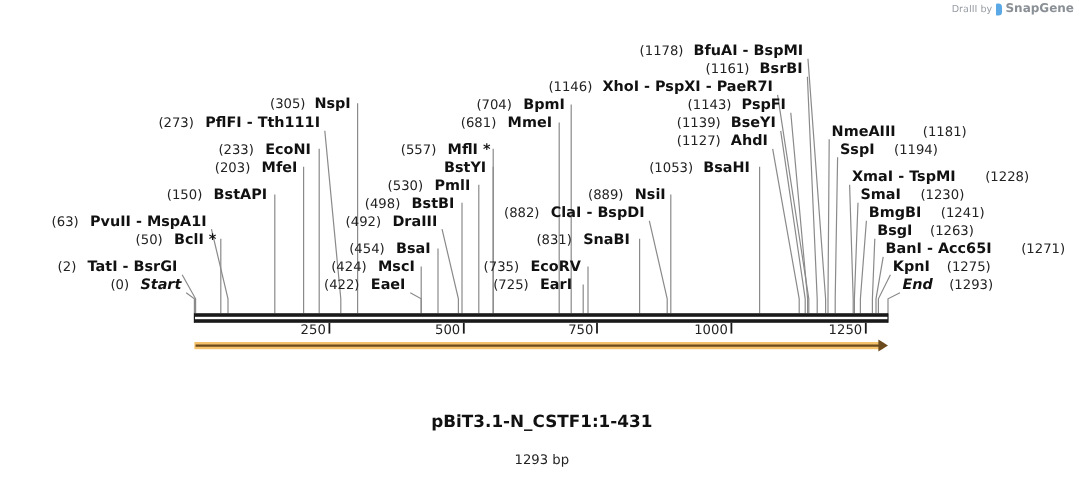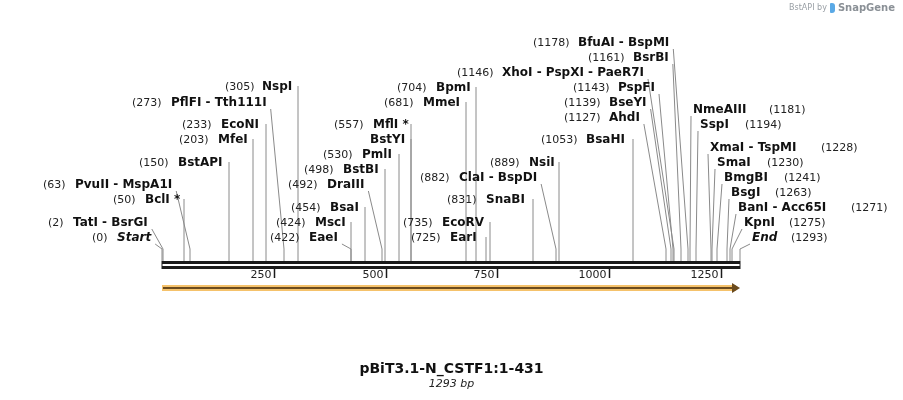--- a/index.html
+++ b/index.html
@@ -3,24 +3,24 @@
 <meta charset="utf-8">
 <style>
   html, body { margin: 0; padding: 0; background: #ffffff; }
   body { width: 903px; height: 400px; position: relative; overflow: hidden;
          font-family: "DejaVu Sans", sans-serif; }
   #map { position: absolute; left: 0; top: 0; }
   .lbl-pos { font-family: "DejaVu Sans", sans-serif; font-size: 11px; fill: #222; }
   .lbl-name { font-family: "DejaVu Sans", sans-serif; font-size: 12px; font-weight: bold; fill: #111; }
   .lbl-name.it { font-style: italic; }
   .tick-lbl { font-family: "DejaVu Sans", sans-serif; font-size: 11px; fill: #222; }
-  .title { position: absolute; left: 0; width: 903px; top: 360px; text-align: center;
+  .title { position: absolute; left: 0; width: 903px; top: 344px; text-align: center;
            font-family: "DejaVu Sans", sans-serif; font-weight: bold; font-size: 14px; color: #111; }
   .subtitle { position: absolute; left: 0; width: 903px; top: 377px; text-align: center;
-           font-family: "DejaVu Sans", sans-serif; font-size: 11px; color: #222; font-style: italic; }
+           font-family: "DejaVu Sans", sans-serif; font-size: 11px; color: #222; }
   .credit { position: absolute; right: 8px; top: 2px; font-family: "DejaVu Sans", sans-serif;
             font-size: 8px; color: #9aa0a6; display: flex; align-items: center; gap: 3px; }
   .credit .brand { font-size: 10px; color: #8a9096; font-weight: bold; }
   .credit .logo { width: 5px; height: 10px; background: #5aa9e6; border-radius: 1px 3px 3px 1px; display: inline-block; }
 </style>
 </head>
 <body>
 
 <svg id="map" width="903" height="400" viewBox="0 0 903 400" xmlns="http://www.w3.org/2000/svg">
   <g id="site-lines" stroke="#8a8a8a" stroke-width="1">
@@ -245,19 +245,19 @@
       <text x="718.5" y="278" class="tick-lbl" text-anchor="end">1250</text>
     </g>
   <g id="feature">
       <rect x="162" y="285" width="574" height="6" fill="#f5c26b"></rect>
       <line x1="163" y1="288" x2="734" y2="288" stroke="#6b4b1e" stroke-width="2"></line>
       <polygon points="732,283 740,288 732,293" fill="#6b4b1e"></polygon>
     </g>
 </svg>
 
 <div class="credit">
-  <span>BstAPI by</span>
+  <span>DraIII by</span>
   <span class="logo"></span>
   <span class="brand">SnapGene</span>
 </div>
 
 <div class="title">pBiT3.1-N_CSTF1:1-431</div>
 <div class="subtitle">1293 bp</div>
 
 </body></html>

